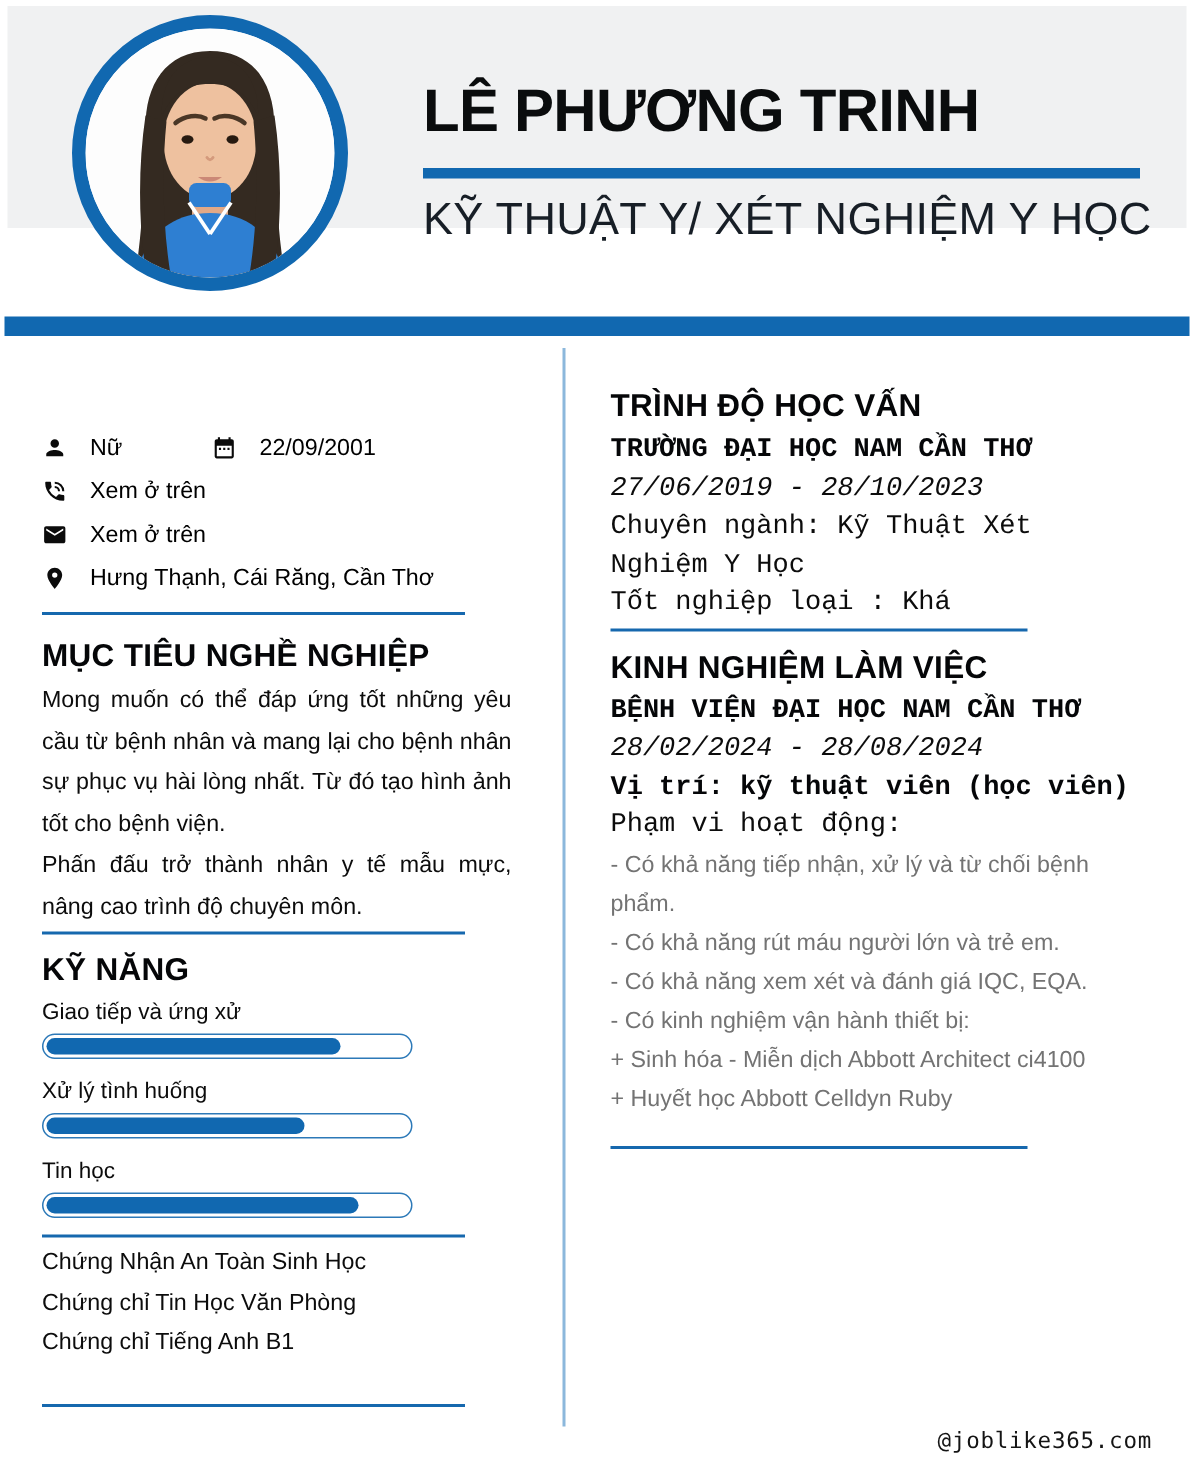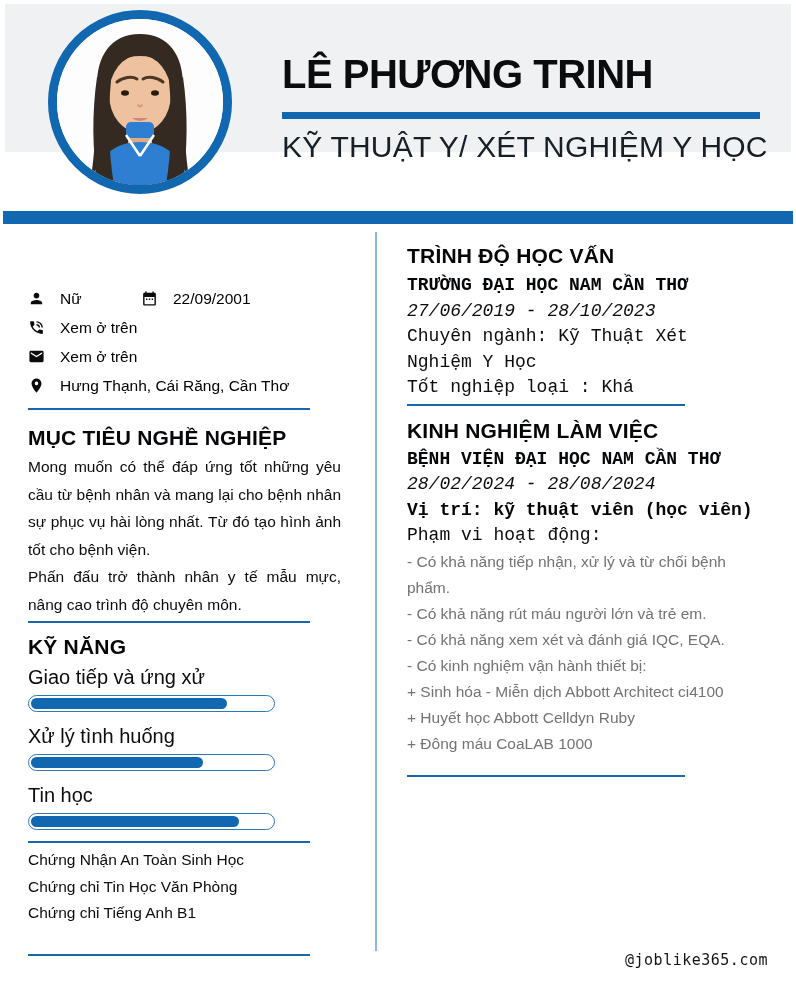--- a/index.html
+++ b/index.html
@@ -45,37 +45,37 @@
   .contact .rule{ margin-top:8px; }
 
   
   .objective h2{ margin-top:16px; }
   .objective p{ font-size:15.5px; line-height:27.5px; text-align:justify; margin-top:3px; color:#0c0c0c; }
   .objective p + p{ margin-top:0; }
   .objective .rule{ margin-top:3px; }
 
   
   .skills h2{ margin-top:12px; }
-  .skill-label{ font-size:20px; margin-top:7px; color:#0c0c0c; }
+  .skill-label{ font-size:15px; margin-top:7px; color:#0c0c0c; }
   .skill-bar{
     position:relative; width:247px; height:17px; margin-top:6px;
     border:1.5px solid #2c79b8; border-radius:10px; background:#fff;
   }
   .skill-fill{ position:absolute; left:2px; top:2px; bottom:2px; border-radius:8px; background:var(--accent); }
   .skill-item + .skill-item .skill-label{ margin-top:13px; }
   .skills .rule{ margin-top:11px; }
 
   
   .certs h2{ margin-top:14px; }
   .certs ul{ list-style:none; margin-top:4px; }
   .certs li{ font-size:15.5px; line-height:26.5px; color:#0c0c0c; }
   .certs .rule{ margin-top:27px; }
 
   
-  .edu h2{ margin-top:0; }
+  .edu h2{ margin-top:15px; }
   .info-line{ font-size:18px; line-height:25.5px; color:#0c0c0c;font-family:Liberation Mono, monospace; }
   .info-line.strong{ font-weight:bold; color:#050608; }
   .info-line.dates{ font-style:italic; }
   .edu .school{ margin-top:5px; }
   .edu .rule{ margin-top:3px; }
   .exp h2{ margin-top:13px; }
   .exp .employer{ margin-top:4px; }
   .exp-bullets{ list-style:none; }
   .exp-bullets li{ font-size:15.5px; line-height:26px; color:#737373; }
   .exp .rule{ margin-top:18px; }
@@ -246,21 +246,20 @@
           <li>- Có khả năng xem xét và đánh giá IQC, EQA.</li>
 
           <li>- Có kinh nghiệm vận hành thiết bị:</li>
 
           <li>+ Sinh hóa - Miễn dịch Abbott Architect ci4100</li>
 
           <li>+ Huyết học Abbott Celldyn Ruby</li>
 
 
 
-          <li>+ Đông máu CoaLAB 1000</li>
 
       </ul>
       <div class="rule right"></div>
     </div>
   </div>
 
   <div class="watermark">@joblike365.com</div>
 </div>
 
 </body></html>

